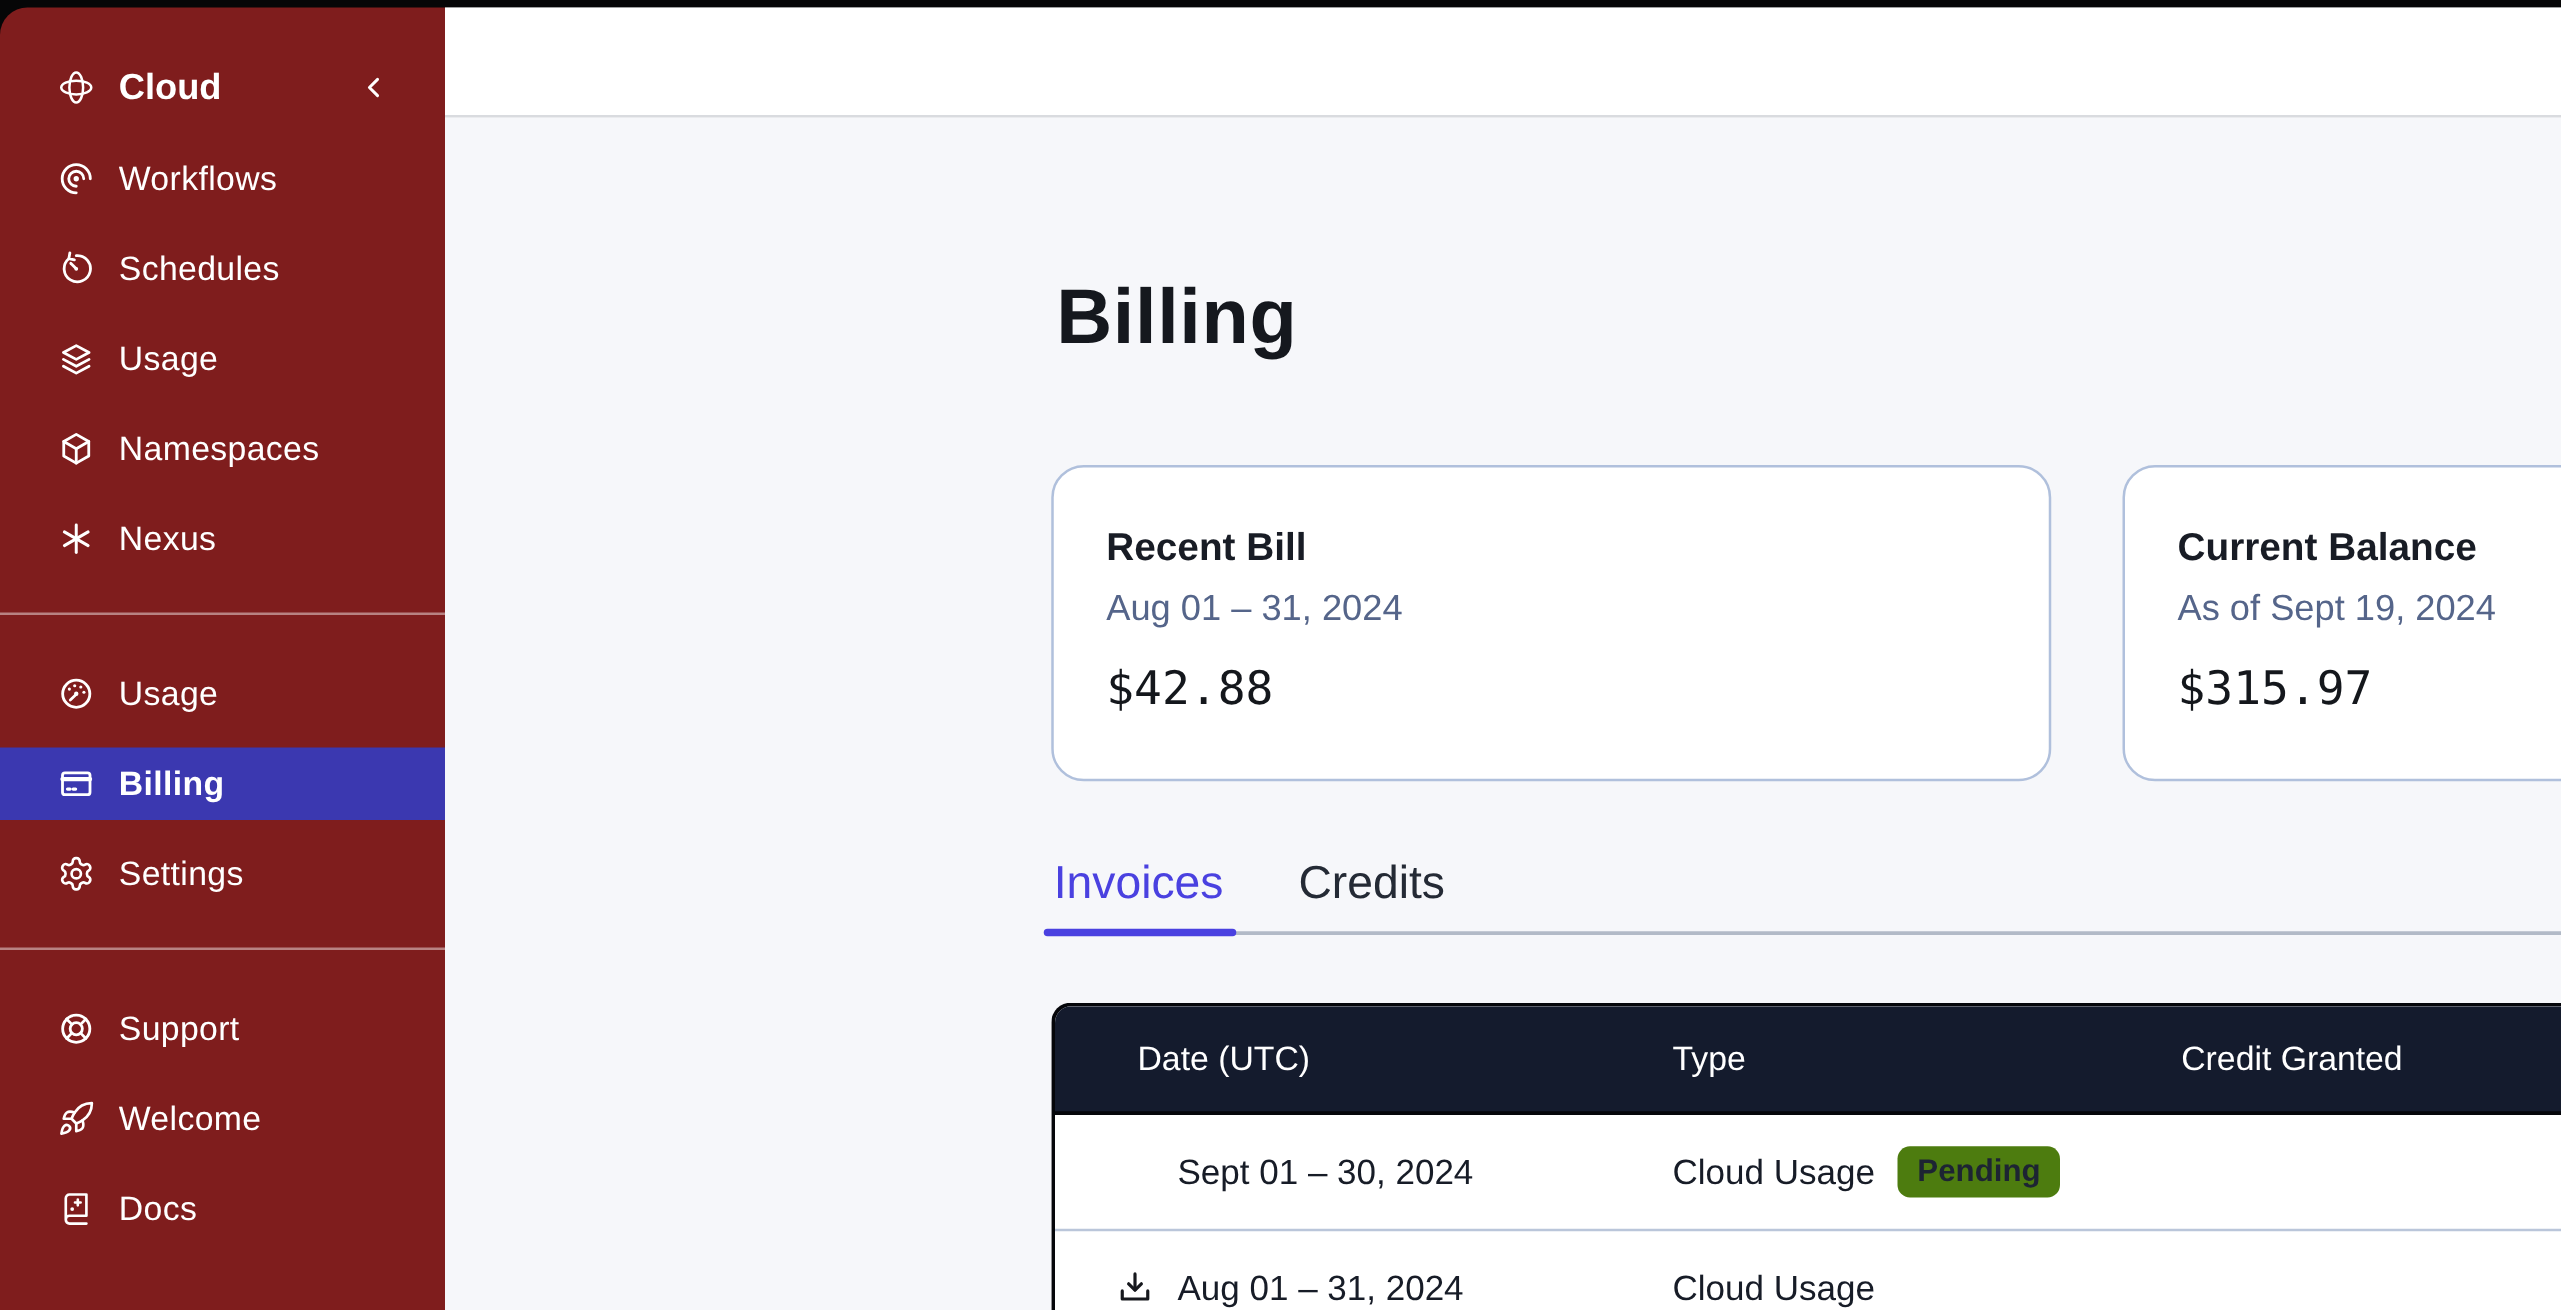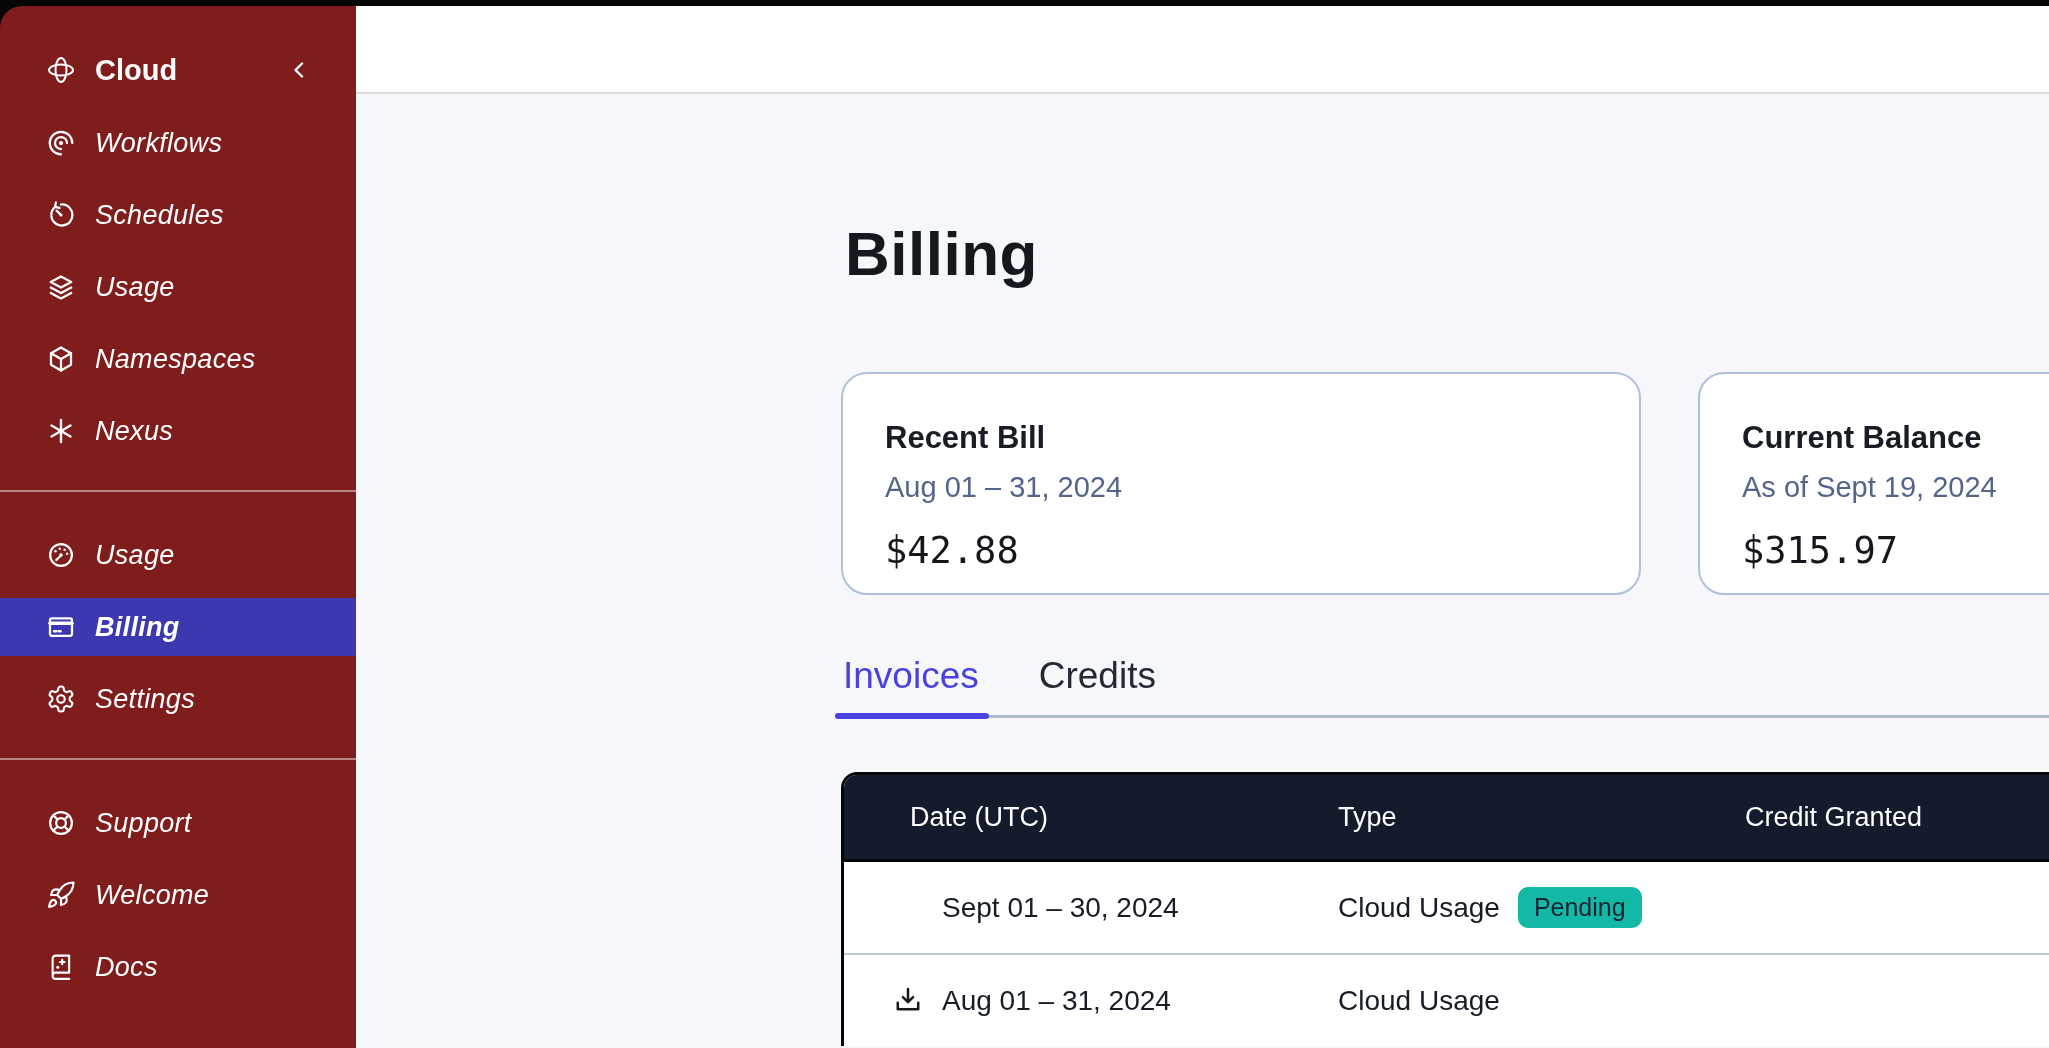--- a/index.html
+++ b/index.html
@@ -17,21 +17,21 @@
   .content{margin-left:485px;width:1600px;}
 
   .page-title{
     margin:120px 0 0 4px;font-size:62px;line-height:80px;font-weight:700;
     color:#15181e;letter-spacing:.5px;
   }
 
   
   .cards{display:flex;gap:57px;margin-top:78px;}
   .card{
-    box-sizing:border-box;width:800px;height:223px;flex:0 0 auto;
+    box-sizing:border-box;width:800px;height:253px;flex:0 0 auto;
     background:#ffffff;border:2px solid #b0c0dc;border-radius:26px;
     padding:44px 64px 0 42px;
   }
   .card-title{margin:0;font-size:31px;line-height:40px;font-weight:700;color:#181c25;}
   .card-sub{margin-top:10px;font-size:29px;line-height:38px;color:#55658a;}
   .card-amount{
     margin-top:22px;font-size:37px;line-height:46px;color:#14171c;
     font-family:"DejaVu Sans Mono", monospace;
   }
 
@@ -65,38 +65,38 @@
   .th-date{padding-left:66px;}
   .trow{
     display:grid;grid-template-columns:494px 407px 1fr;align-items:center;
     height:91px;font-size:28px;color:#171c27;background:#fff;
   }
   .trow + .trow{border-top:2px solid #bac6da;}
   .td-date{padding-left:44px;display:flex;align-items:center;gap:14px;}
   .dl-slot{width:40px;height:40px;display:inline-flex;align-items:center;justify-content:center;flex:0 0 40px;}
   .td-type{display:flex;align-items:center;}
   .badge{
-    margin-left:18px;background:#14b8a6;color:#1d2433;font-size:25px;line-height:25px;
-    padding:8px 16px;border-radius:10px;font-weight:400;white-space:nowrap;
+    margin-left:18px;background:#4d7c0f;color:#1d2433;font-size:25px;line-height:25px;
+    padding:8px 16px;border-radius:10px;font-weight:700;white-space:nowrap;
   }
   .badge:empty{display:none;}
 
   
   .sidebar{
     position:absolute;left:0;top:6px;bottom:0;width:356px;
     background:#7f1d1d;border-top-left-radius:22px;color:#fff;
     display:flex;flex-direction:column;overflow:hidden;
   }
   .brand{
     margin-top:32px;height:64px;display:flex;align-items:center;
     padding:0 44px 0 46px;
   }
   .brand-label{font-size:29px;font-weight:700;margin-left:19px;}
   .collapse{margin-left:auto;display:flex;align-items:center;cursor:pointer;}
-  .nav{display:flex;flex-direction:column;font-style:italic;}
+  .nav{display:flex;flex-direction:column;}
   .nav-item{
     height:58px;display:flex;align-items:center;padding-left:46px;cursor:pointer;
     margin-top:14px;font-size:27px;
   }
   .nav-item:first-child{margin-top:12px;}
   .nav-item.selected{background:#3b38b0;font-weight:700;}
   .nav-label{margin-left:19px;letter-spacing:.3px;}
   .divider{height:2px;background:rgba(255,255,255,.45);margin-top:30px;flex:0 0 auto;}
   .divider + .nav .nav-item:first-child{margin-top:34px;}
   .icn{width:30px;height:30px;display:inline-flex;flex:0 0 30px;align-items:center;justify-content:center;}

